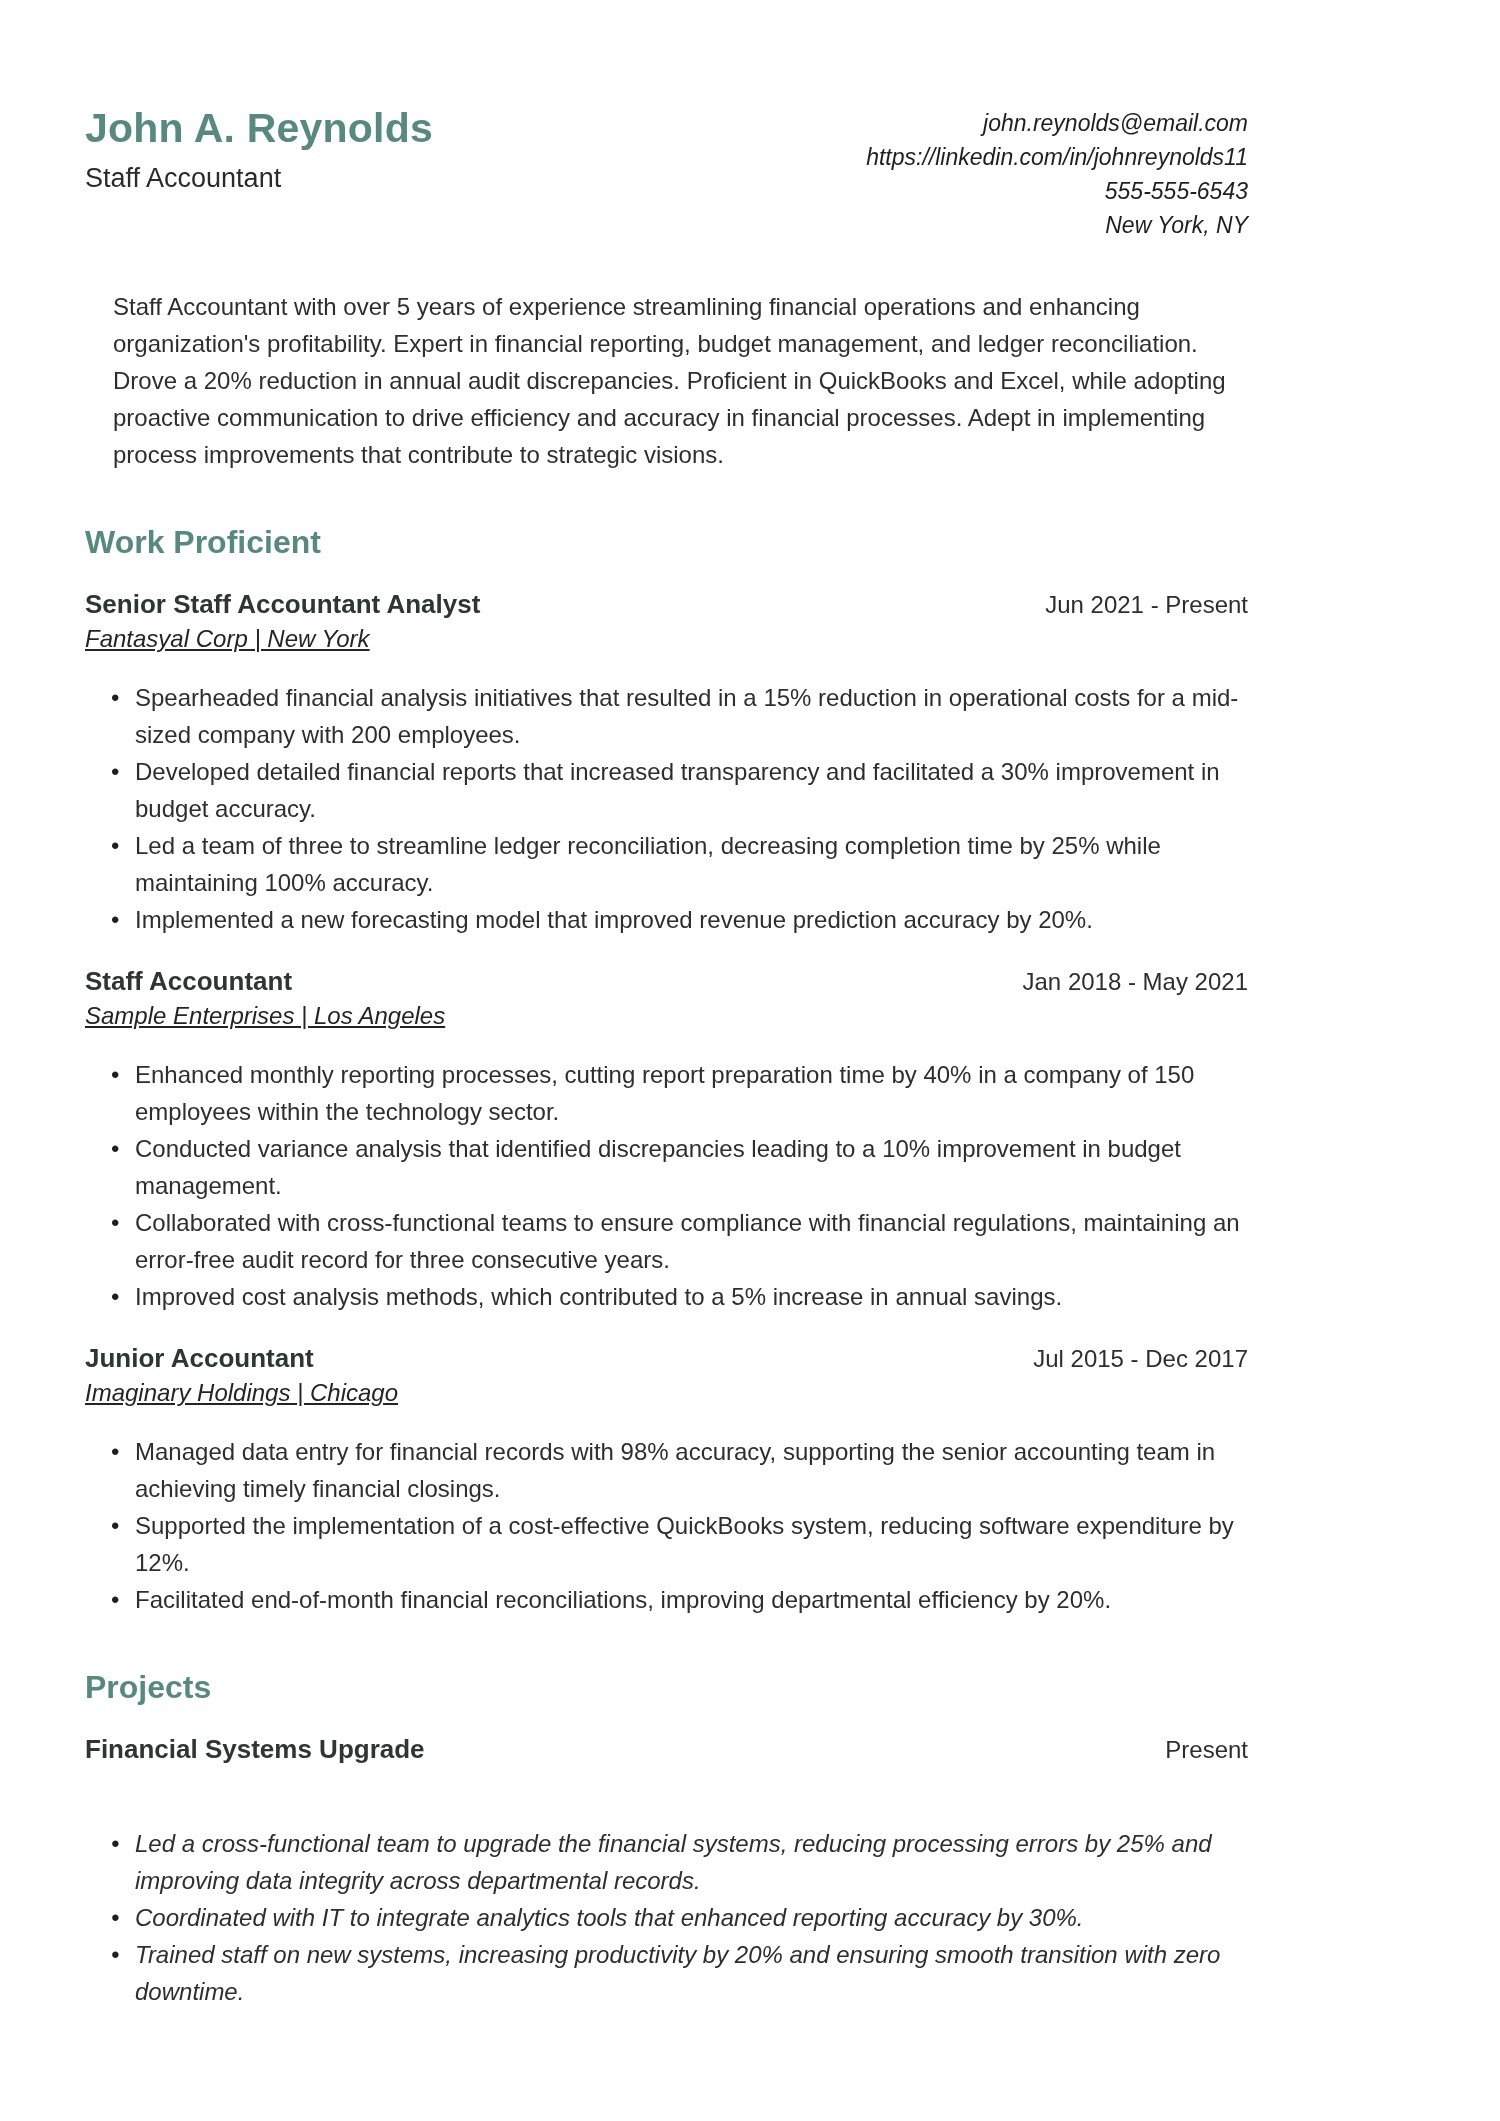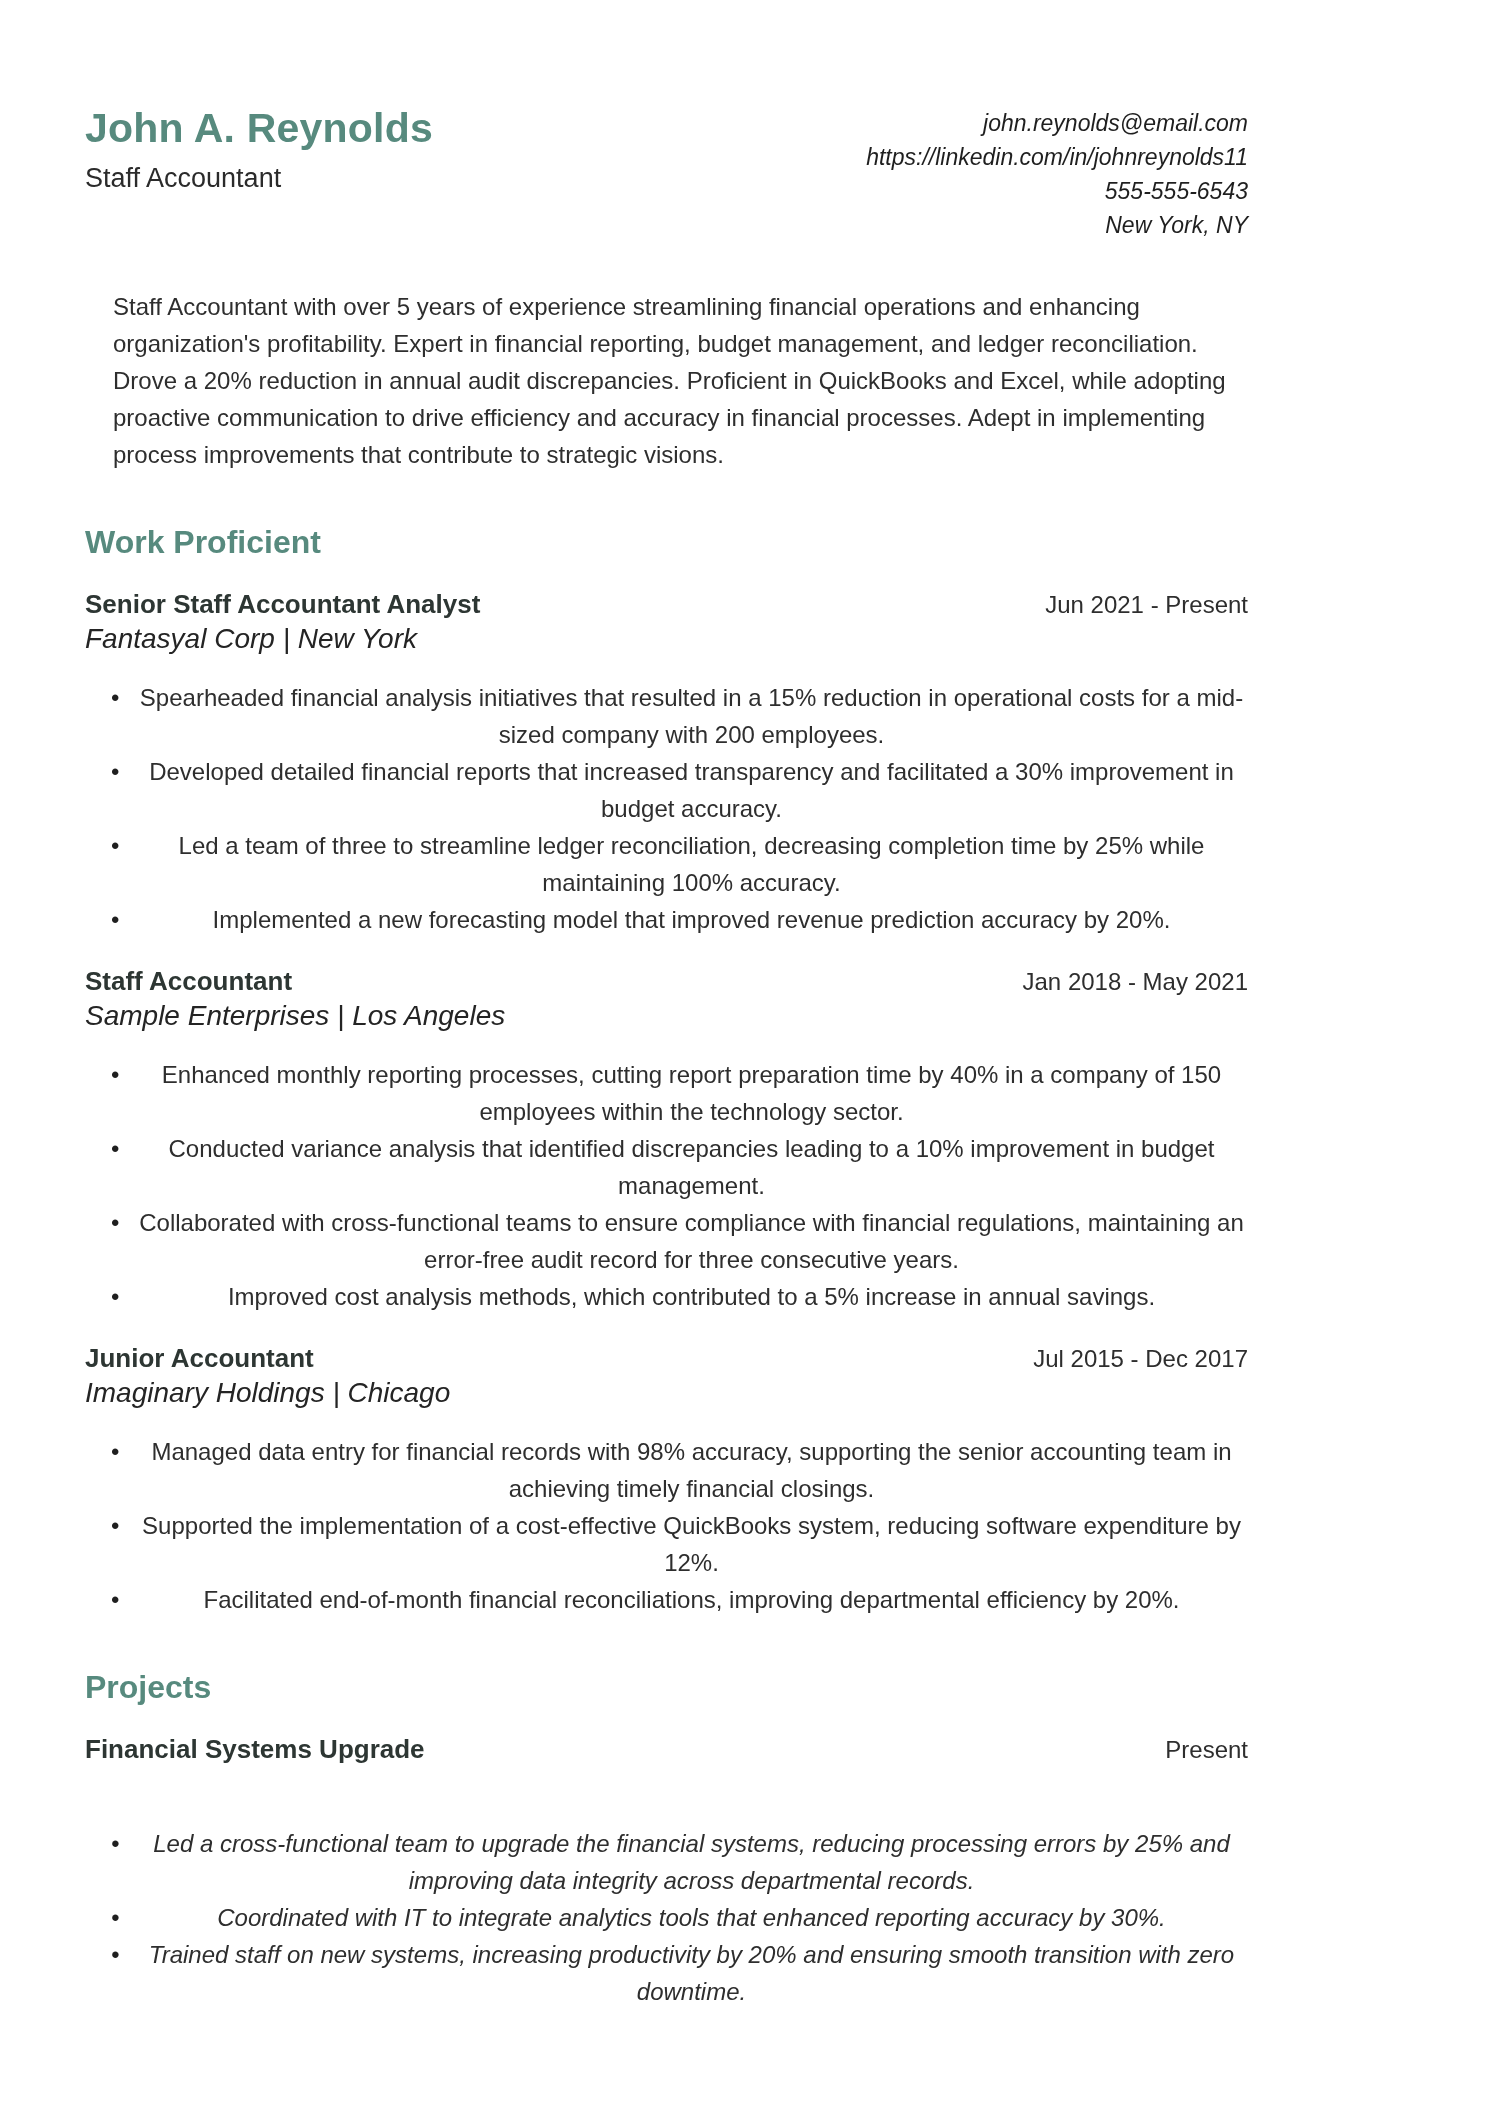--- a/index.html
+++ b/index.html
@@ -26,25 +26,25 @@
   
   .summary { margin-top: 46px; font-size: 24px; line-height: 37px; color: var(--ink); margin-left: 28px; }
   
   .section-heading {
     margin-top: 50px;
     font-size: 32px; font-weight: 700; color: var(--accent); line-height: 38px;
   }
   .entry-head { display: flex; justify-content: space-between; align-items: baseline; margin-top: 27px; }
   .entry-title { font-size: 26px; font-weight: 700; color: var(--ink-dark); line-height: 32px; }
   .entry-dates { font-size: 24px; color: var(--ink); line-height: 30px; white-space: nowrap; }
-  .entry-company { font-style: italic; font-size: 28px; line-height: 32px; margin-top: 3px; color: #242424; }
+  .entry-company { font-style: italic; font-size: 24px; line-height: 32px; margin-top: 3px; color: #242424; text-decoration: underline; }
   ul.bullets { list-style: none; margin: 24px 0 0 0; padding: 0; }
   ul.bullets li {
     position: relative; padding-left: 50px;
-    font-size: 24px; line-height: 37px; color: var(--ink); text-align: center;
+    font-size: 24px; line-height: 37px; color: var(--ink);
   }
   ul.bullets li::before {
     content: "\2022";
     position: absolute; left: 26px; top: 0;
     font-size: 24px; color: #1f1f1f;
   }
   .entry { margin-top: 8px; }
   .project-bullets { margin-top: 60px !important; font-style: italic; }
 </style>
 </head>

